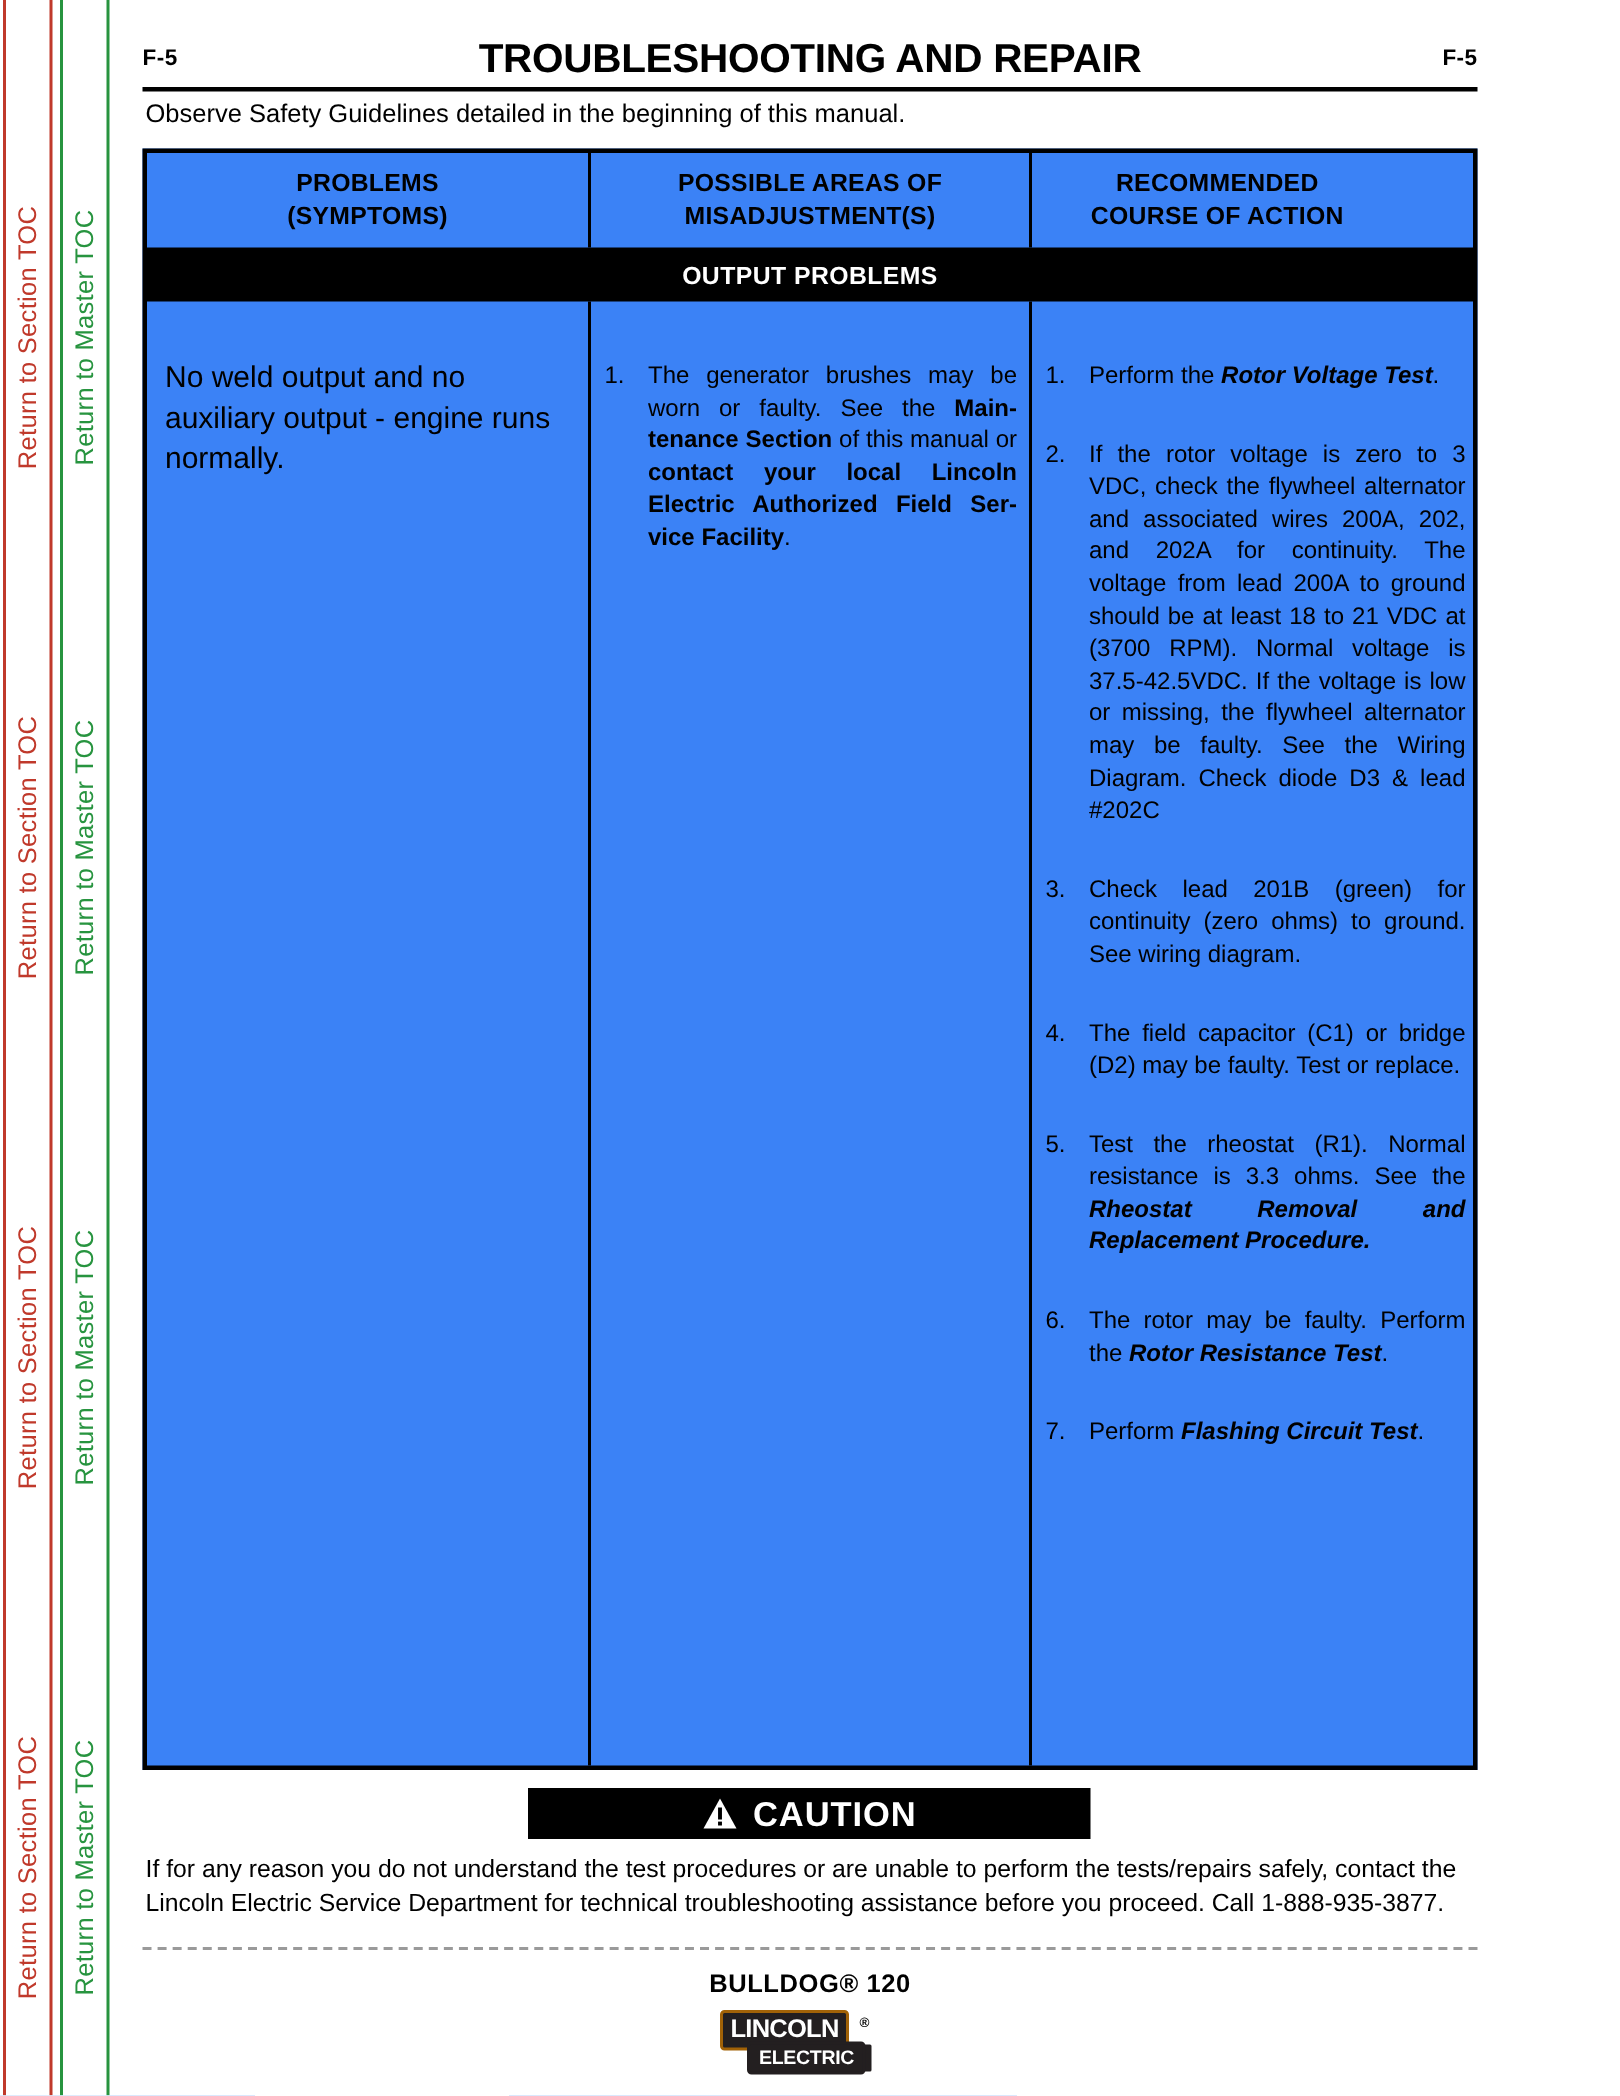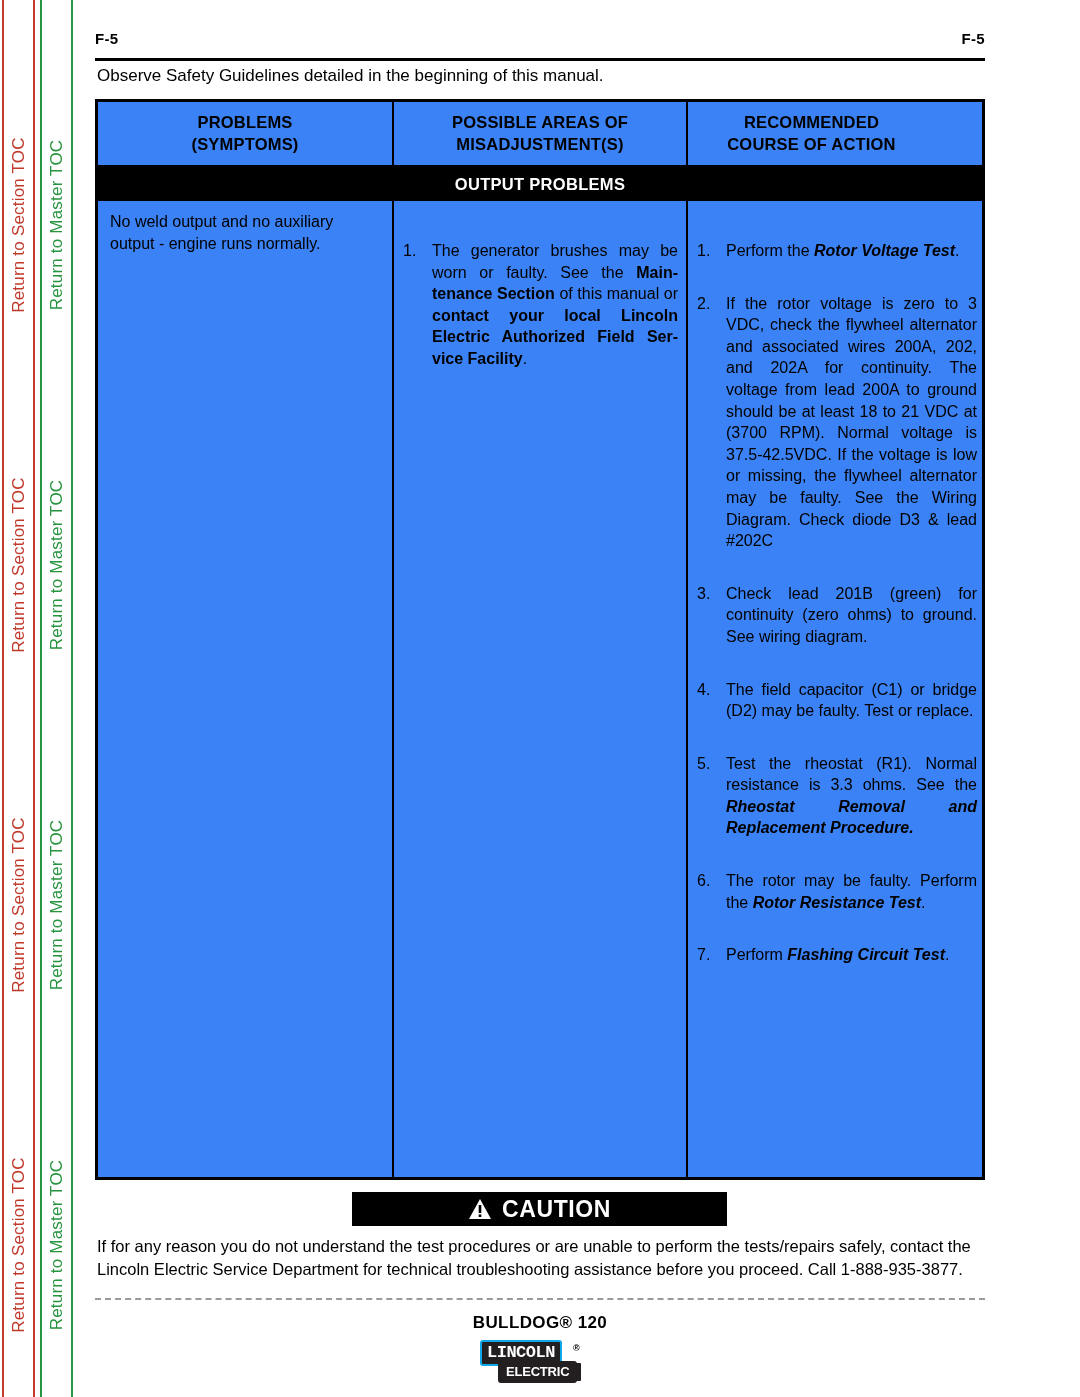--- a/index.html
+++ b/index.html
@@ -157,23 +157,24 @@
     bottom: 0;
     box-sizing: border-box;
     padding: 8px 8px 0 8px;
     overflow: hidden;
   }
   #cell-1 { left: 0;     width: 294px; }
   #cell-2 { left: 294px; width: 294px; border-left: 2px solid #000000; }
   #cell-3 { left: 588px; width: 299px; border-left: 2px solid #000000; }
 
   .symptom-text {
-    font-size: 16px;
+    font-size: 20px;
     line-height: 1.36;
     padding: 2px 2px 0 4px;
+    margin-top: 28px;
   }
 
   
   ol.steps {
     list-style: none;
     margin: 0;
     padding: 0;
   }
   ol.steps > li {
     position: relative;
@@ -266,22 +267,21 @@
     position: absolute;
     left: 0;
     top: 0;
     background: #231f20;
     color: #ffffff;
     font-size: 17px;
     font-weight: bold;
     letter-spacing: -0.5px;
     padding: 1px 5px 2px 5px;
     border-radius: 3px;
-    border: 2px solid #0ea5e9;
-    font-family: Liberation Mono, monospace;
+    border: 2px solid #a16207;
   }
   #logo-reg {
     position: absolute;
     left: 93px;
     top: 3px;
     font-size: 9px;
     font-weight: bold;
   }
   #logo-electric {
     position: absolute;
@@ -312,20 +312,21 @@
 
   <div class="toc-strip" id="toc-master">
     <span class="vtext" style="top:225px">Return to Master TOC</span>
     <span class="vtext" style="top:565px">Return to Master TOC</span>
     <span class="vtext" style="top:905px">Return to Master TOC</span>
     <span class="vtext" style="top:1245px">Return to Master TOC</span>
   </div>
 
   <div id="header-row">
     <div class="folio" id="folio-left">F-5</div>
+    <div id="page-title">TROUBLESHOOTING AND REPAIR</div>
     <div class="folio" id="folio-right">F-5</div>
   </div>
   <div id="header-rule"></div>
   <div id="intro-line">Observe Safety Guidelines detailed in the beginning of this manual.</div>
 
   <div id="ts-table">
 
     <div id="thead">
       <div class="th" id="th-1">
         <span>PROBLEMS</span>

